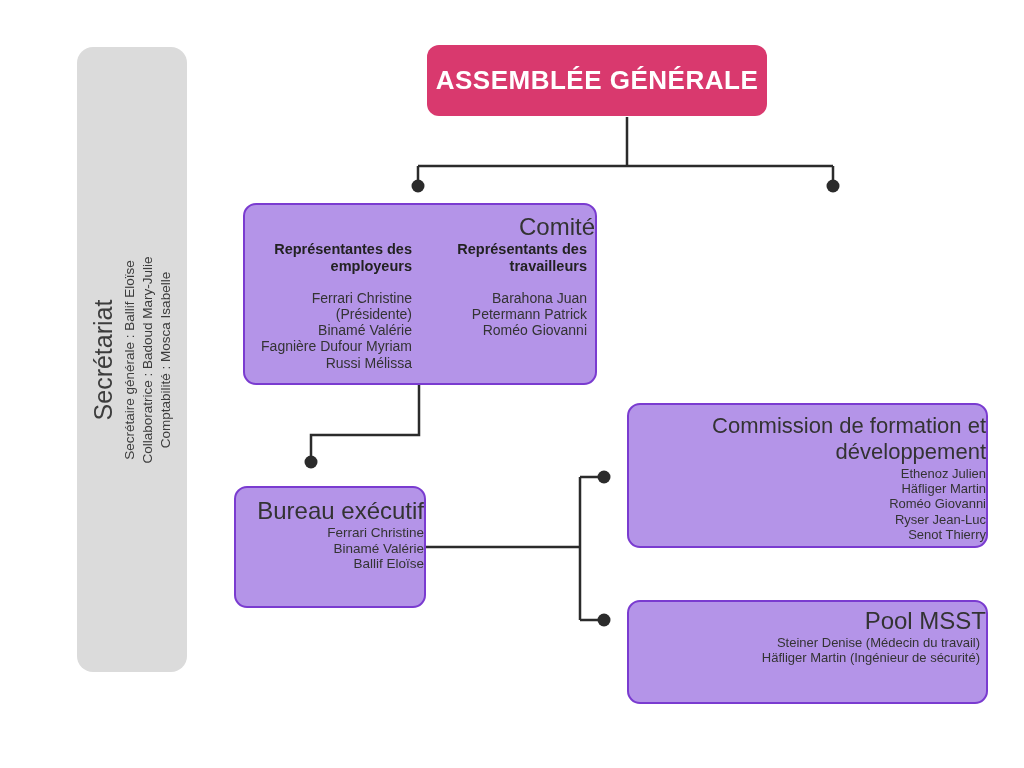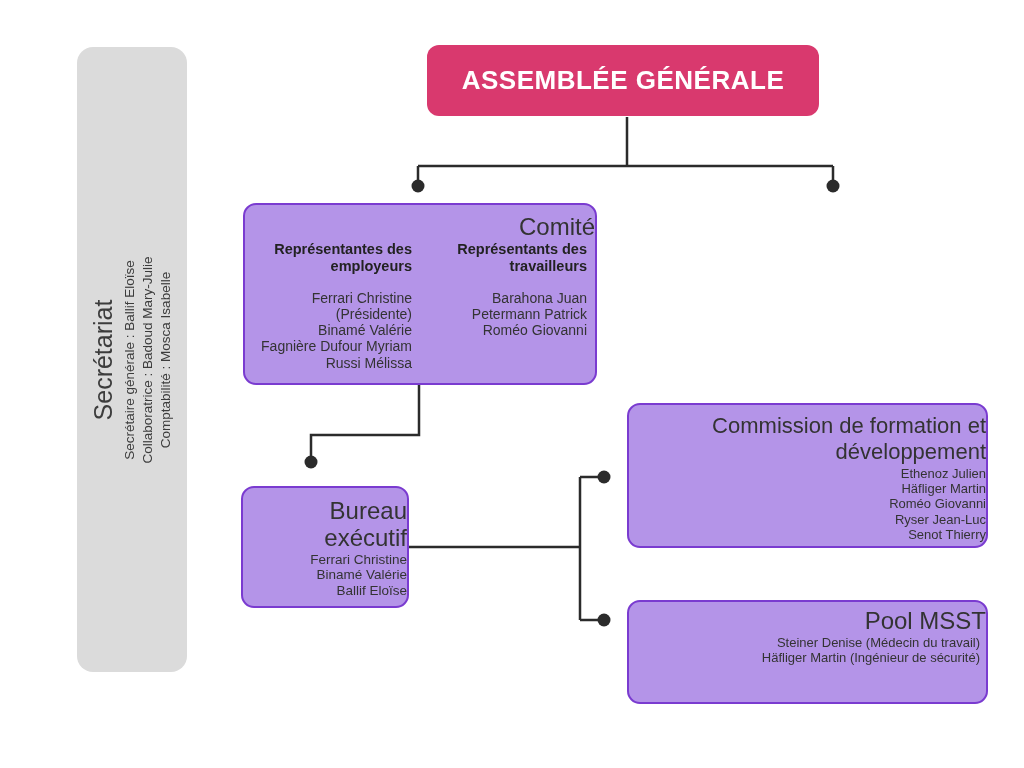--- a/index.html
+++ b/index.html
@@ -17,21 +17,21 @@
   .sidebar-rotated {
     position:absolute; left:50%; top:50%;
     transform:translate(-50%,-50%) rotate(-90deg);
     text-align:center; white-space:nowrap; color:#3c3c3c;
   }
   .sidebar-title { font-size:25px; margin-bottom:3px; }
   .sidebar-line { font-size:13.5px; line-height:1.32; }
 
   
   .title-box {
-    position:absolute; left:427px; top:45px; width:392px; height:71px;
+    position:absolute; left:427px; top:45px; width:340px; height:71px;
     background:#D9396E; border-radius:12px;
     display:flex; align-items:center; justify-content:center;
     color:#ffffff; font-weight:bold; font-size:26px; letter-spacing:0.5px;
   }
 
   
   .node {
     position:absolute; background:#B494E8; border:2.5px solid #7A3BD0;
     border-radius:13px; color:#333333; text-align:right; box-sizing:border-box;
   }
@@ -40,21 +40,21 @@
   .subtitle { font-size:13.5px; }
 
   .comite { left:243px; top:203px; width:354px; height:182px; padding-top:9px; }
   .comite-cols { display:flex; }
   .col { flex:1; padding:0 8px; }
   .col-header { font-weight:bold; font-size:14.5px; line-height:1.2; margin-bottom:14px; color:#222222; }
 
   .verificateur { left:684px; top:203px; width:302px; height:57px; padding-top:3px; }
   .verificateur .node-title { font-size:23px; }
 
-  .bureau { left:234px; top:486px; width:168px; height:122px; padding-top:10px;margin-left:7px; }
+  .bureau { left:234px; top:486px; width:192px; height:122px; padding-top:10px; }
   .bureau .member { font-size:13.5px; }
 
   .commission { left:627px; top:403px; width:361px; height:145px; padding-top:8px; }
   .commission .node-title { font-size:22px; line-height:1.2;margin-left:6px; }
   .commission .member { font-size:13px; line-height:1.18; }
 
   .pool { left:627px; top:600px; width:361px; height:104px; padding-top:6px; }
   .pool .member { font-size:13px; line-height:1.18; padding:0 6px; }
 </style>
 </head>

